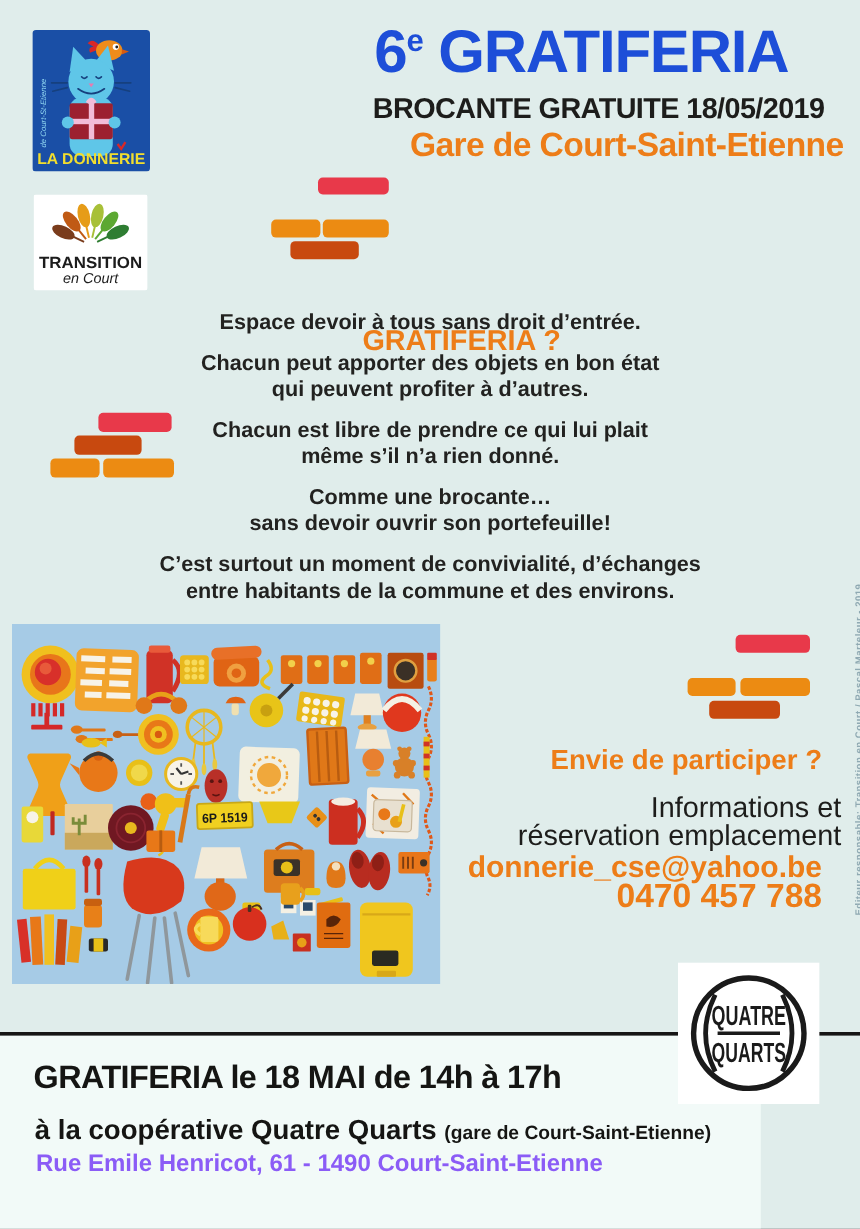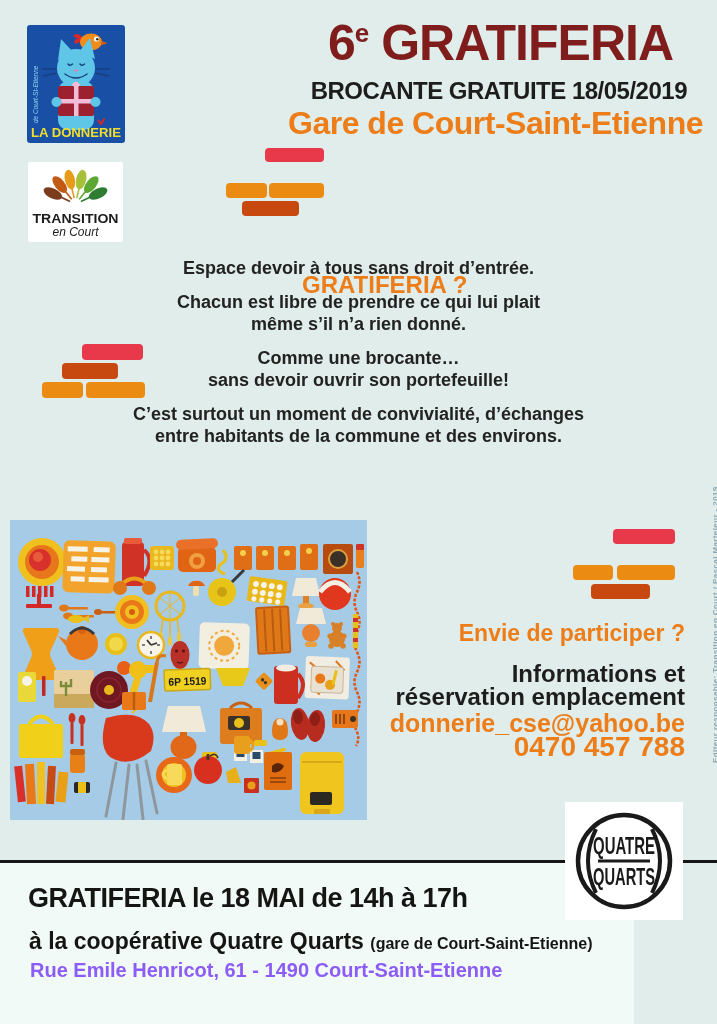--- a/index.html
+++ b/index.html
@@ -6,30 +6,30 @@
   html,body { background:#888; }
   .poster {
     position:relative; width:717px; height:1024px; margin:0 auto;
     background:#e0edeb; overflow:hidden;
     font-family:"Liberation Sans", sans-serif; color:#1d1d1b;
   }
   
   .logo-donnerie { position:absolute; left:27px; top:25px; width:98px; height:118px; }
   .logo-transition { position:absolute; left:28px; top:162px; width:95px; height:80px; }
   .title-line1 {
-    position:absolute; top:14px; right:44px; font-size:50px; font-weight:bold;
-    letter-spacing:-1px; color:#7f1d1d; white-space:nowrap;
+    position:absolute; top:14px; right:60px; font-size:50px; font-weight:bold;
+    letter-spacing:-1px; color:#1d4ed8; white-space:nowrap;
   }
   .title-line1 sup { font-size:26px; vertical-align:super; }
   .title-line2 {
     position:absolute; top:77px; right:30px; font-size:24px; font-weight:bold;
     letter-spacing:-0.5px; color:#1d1d1b; white-space:nowrap;
   }
   .title-line3 {
-    position:absolute; top:105px; right:14px; font-size:32px; font-weight:bold;
+    position:absolute; top:105px; right:14px; font-size:28px; font-weight:bold;
     letter-spacing:-0.5px; color:#ed7d18; white-space:nowrap;
   }
   
   .brick { position:absolute; border-radius:4px; }
   .brick.red  { background:#e8394a; }
   .brick.org  { background:#ec8b12; }
   .brick.rust { background:#c8490f; }
   
   .bc1 { left:265px; top:148px; width:59px; height:14px; }
   .bc2 { left:226px; top:183px; width:41px; height:15px; }
@@ -56,22 +56,22 @@
   }
   .about-paragraphs p { white-space:pre-line; margin:0 0 12px 0; }
   
   .flatlay { position:absolute; left:10px; top:520px; width:357px; height:300px; }
   
   .participate-heading {
     position:absolute; top:620px; right:32px; font-size:23px; font-weight:bold;
     color:#ed7d18; white-space:nowrap;
   }
   .participate-info {
-    position:absolute; top:662px; right:32px; text-align:right;
-    font-size:24px; font-weight:bold; line-height:23px; color:#1d1d1b; white-space:nowrap;
+    position:absolute; top:662px; right:16px; text-align:right;
+    font-size:24px; font-weight:normal; line-height:23px; color:#1d1d1b; white-space:nowrap;
   }
   .participate-email {
     position:absolute; top:709px; right:32px; font-size:25px; font-weight:bold;
     color:#ed7d18; white-space:nowrap;
   }
   .participate-phone {
     position:absolute; top:731px; right:32px; font-size:28px; font-weight:bold;
     color:#ed7d18; white-space:nowrap;
   }
   
@@ -186,20 +186,22 @@
   <div class="brick org bl4"></div>
 
   <div class="brick red br1"></div>
   <div class="brick org br2"></div>
   <div class="brick org br3"></div>
   <div class="brick rust br4"></div>
 
   <div class="about-heading">GRATIFERIA ?</div>
   <div class="about-paragraphs">
     <p>Espace devoir à tous sans droit d’entrée.</p>
+    <p>Chacun peut apporter des objets en bon état
+qui peuvent profiter à d’autres.</p>
     <p>Chacun est libre de prendre ce qui lui plait
 même s’il n’a rien donné.</p>
     <p>Comme une brocante…
 sans devoir ouvrir son portefeuille!</p>
     <p>C’est surtout un moment de convivialité, d’échanges
 entre habitants de la commune et des environs.</p>
   </div>
 
   <svg class="flatlay" viewBox="0 0 357 300">
     <rect width="357" height="300" fill="#a6cbe6"></rect>

